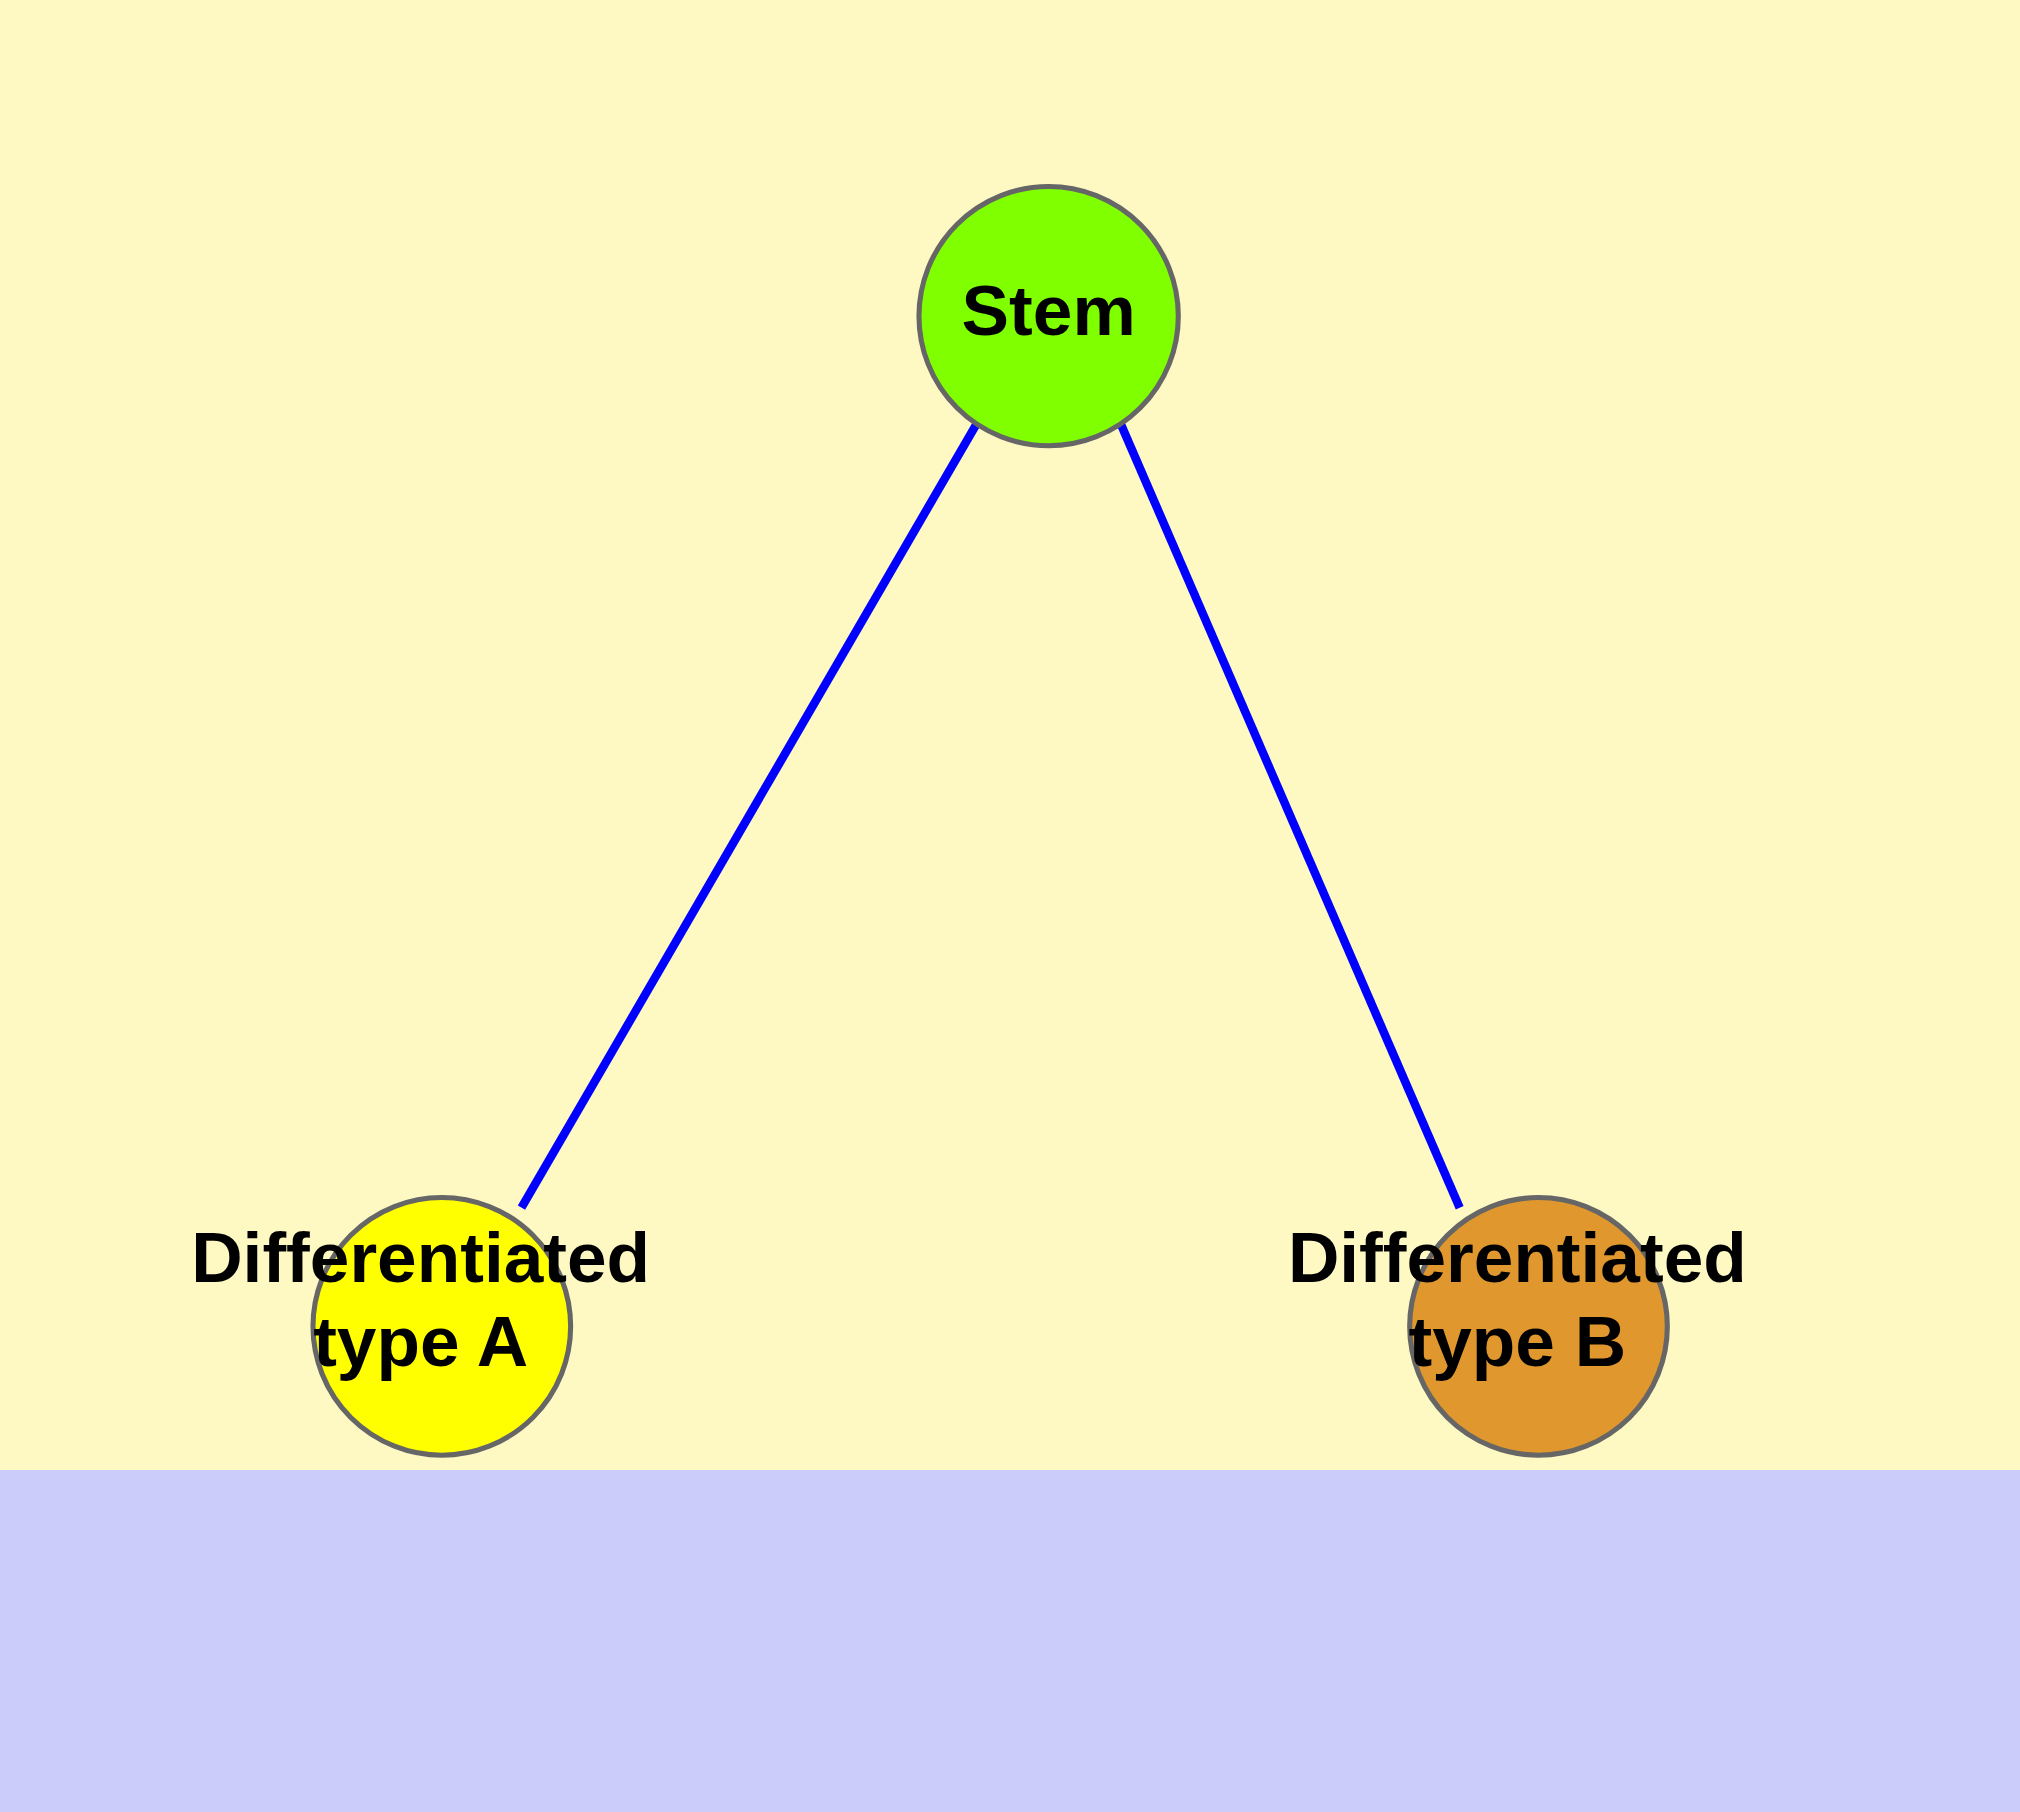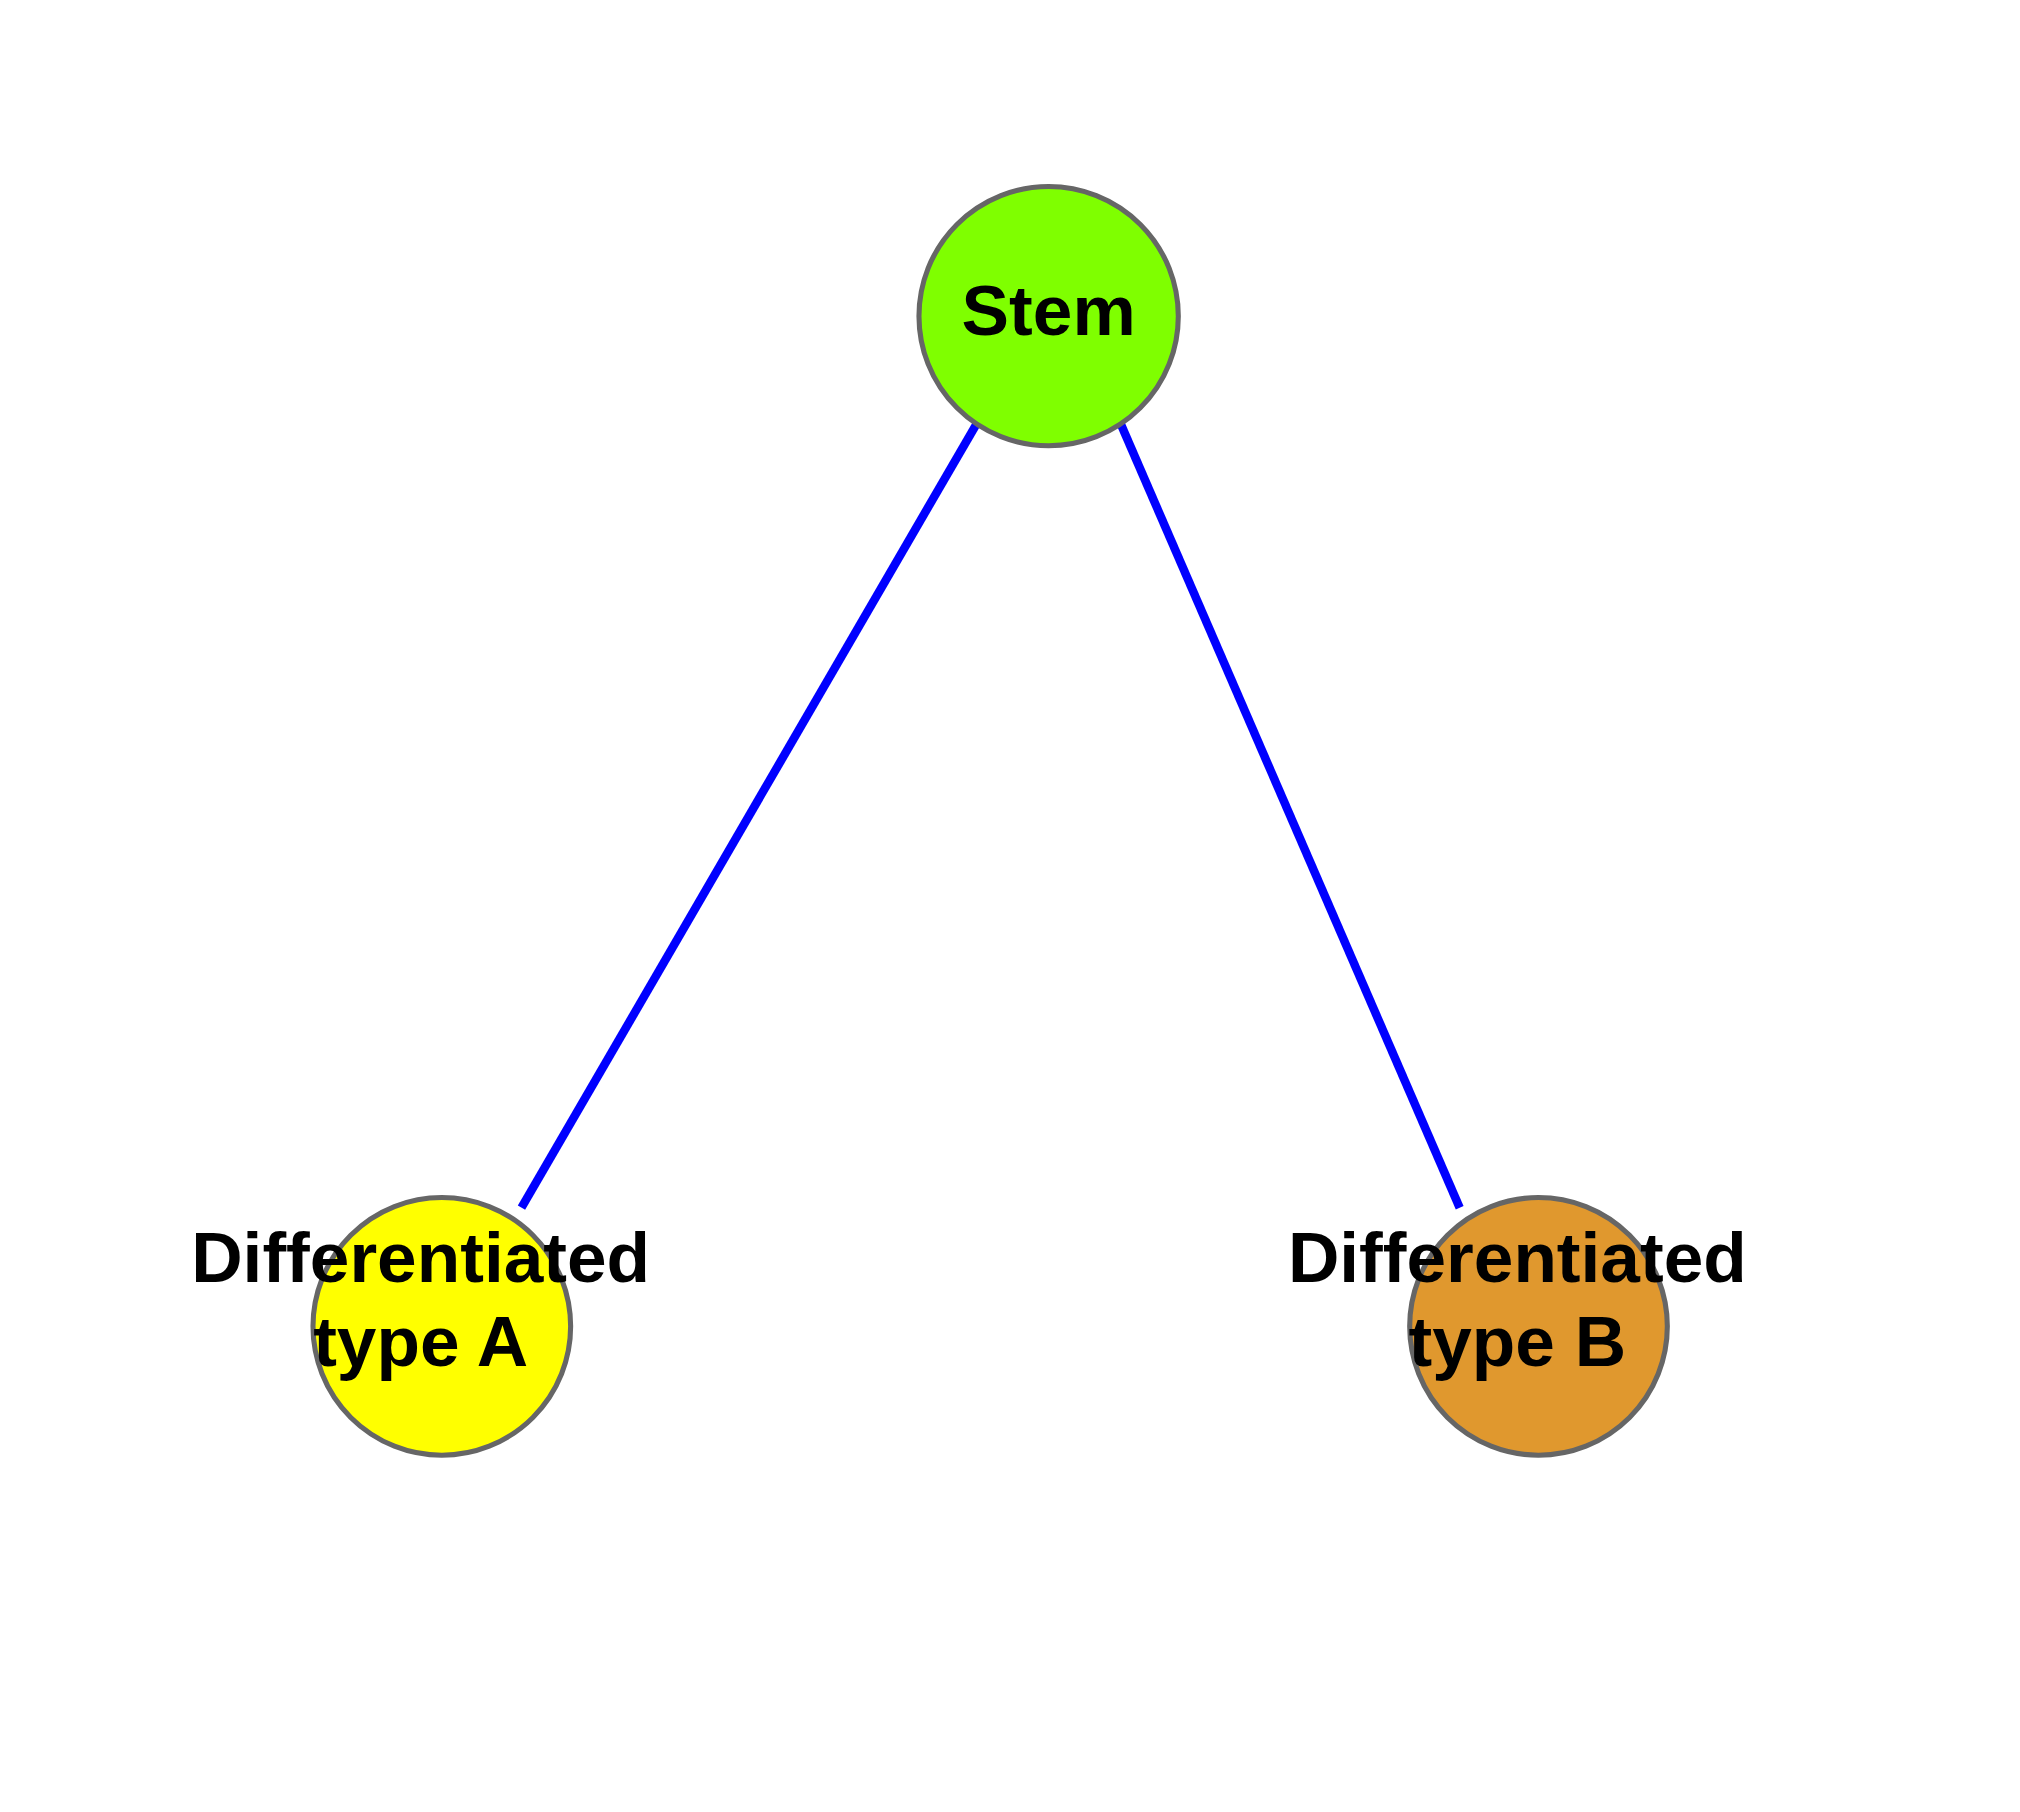--- a/index.html
+++ b/index.html
@@ -27,21 +27,21 @@
     font-family: "Liberation Sans", sans-serif;
     font-weight: bold;
     fill: #000000;
     text-anchor: middle;
     dominant-baseline: middle;
   }
 </style>
 </head>
 <body>
 
-<div id="stage" style="width: 2021px; height: 1812px; background: #ffffff;">
+<div id="stage" style="width: 2021px; height: 1470px; background: #fef9c3;">
   <svg id="graph-svg" viewBox="0 0 2384 2138" style="width: 2021px; height: 1812px;">
 
     <g>
       <line id="edge-0" x1="1152" y1="500" x2="615" y2="1425" stroke="#0000ff" stroke-width="10" stroke-linecap="butt"></line>
       <line id="edge-1" x1="1322" y1="500" x2="1722" y2="1425" stroke="#0000ff" stroke-width="10" stroke-linecap="butt"></line>
     </g>
 
     <g>
       <g>
         <circle id="node-0-circle" cx="1237" cy="373" r="153" fill="#7fff00" stroke="#666666" stroke-width="6"></circle>

